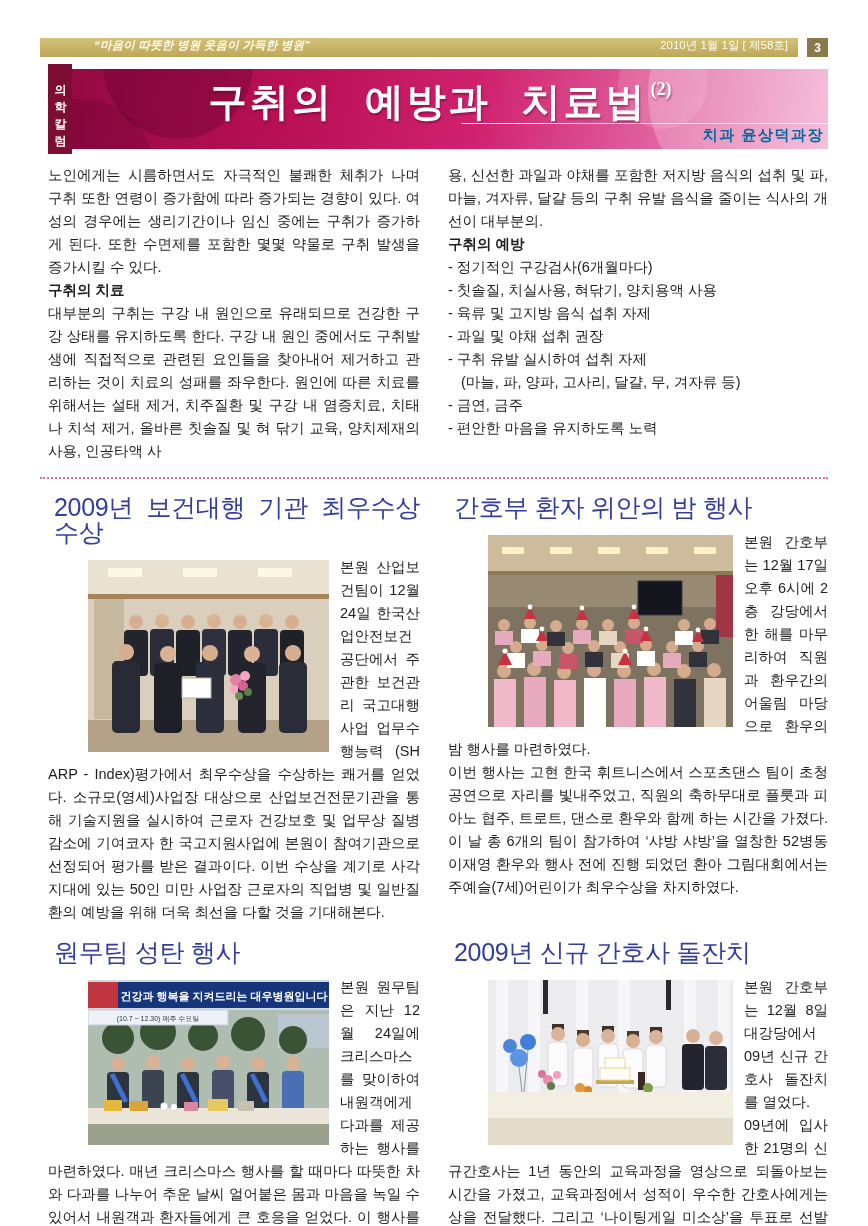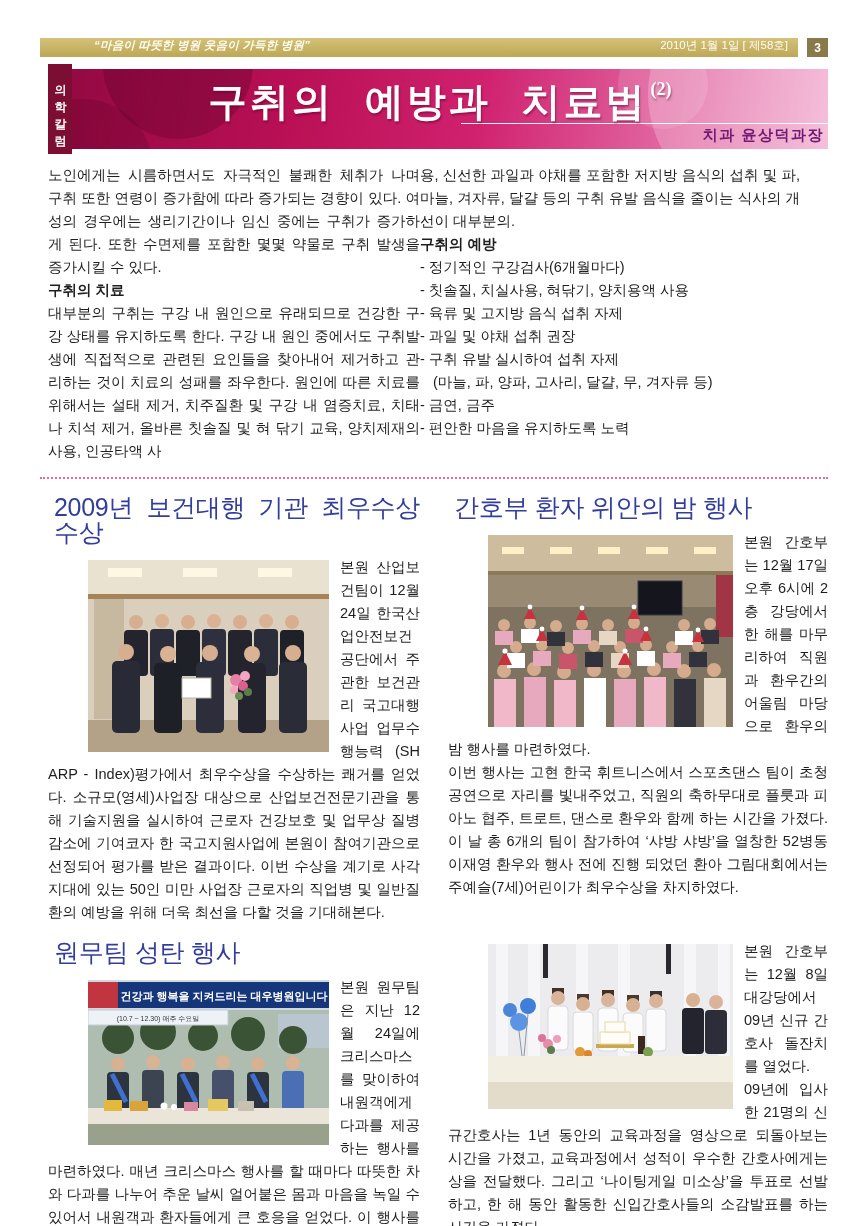--- a/index.html
+++ b/index.html
@@ -28,24 +28,24 @@
   .bc3{left:55px;top:-80px;width:150px;height:150px;background:rgba(80,0,35,.28);}
   .bc4{left:-35px;bottom:-90px;width:140px;height:140px;background:rgba(80,0,35,.22);}
   .collabel{position:absolute;left:0;top:-5px;height:90px;width:24px;background:#7c0d33;color:#fff;
             display:flex;align-items:center;justify-content:center;font-size:12px;font-weight:700;
             writing-mode:vertical-rl;text-orientation:upright;letter-spacing:5px;}
   .banner-title{position:absolute;left:160px;top:6px;color:#fff;font-size:39px;font-weight:800;
                 font-family:"Liberation Serif","DejaVu Serif",serif;word-spacing:18px;letter-spacing:3px;
                 text-shadow:1px 2px 2px rgba(90,0,40,.45);white-space:nowrap;}
   .sup{font-size:18px;vertical-align:20px;letter-spacing:0;word-spacing:0;margin-left:3px;}
   .banner-rule{position:absolute;right:0;bottom:25px;width:47%;border-top:1px solid rgba(255,255,255,.95);}
-  .banner-author{position:absolute;right:4px;bottom:4px;color:#701a75;font-size:15px;font-weight:700;letter-spacing:1.5px;}
+  .banner-author{position:absolute;right:4px;bottom:4px;color:#0369a1;font-size:15px;font-weight:700;letter-spacing:1.5px;}
 
   
-  .lead{display:grid;grid-template-columns:372px 380px;margin-top:15px;
+  .lead{display:grid;grid-template-columns:372px 380px;column-gap:28px;margin-top:15px;
         font-size:14.5px;line-height:23px;text-align:justify;word-break:break-all;}
   .lead p{margin:0;}
   .subhead{font-weight:700;line-height:23px;}
   .plist div{line-height:23px;}
   .indent{padding-left:13px;}
 
   .dotline{margin-top:14px;border-top:2px dotted #df6f92;}
 
   
   .news{margin-left:8px;width:780px;display:grid;grid-template-columns:372px 380px;
@@ -307,20 +307,21 @@
               <rect x="120" y="119" width="20" height="12" fill="#e6c860"></rect>
                 <rect x="150" y="121" width="16" height="10" fill="#c8c0b0"></rect>
             </g>
             <rect y="144" width="241" height="21" fill="#99a08b"></rect>
           </svg>
         </div>
         <p>본원 원무팀은 지난 12월 24일에 크리스마스를 맞이하여 내원객에게 다과를 제공하는 행사를 마련하였다. 매년 크리스마스 행사를 할 때마다 따뜻한 차와 다과를 나누어 추운 날씨 얼어붙은 몸과 마음을 녹일 수 있어서 내원객과 환자들에게 큰 호응을 얻었다. 이 행사를 통해 모두가 따뜻한 마음을 나누고, 함께하는 기쁨을 누리길 기대해본다.</p>
       </div>
 
       <div class="article">
+        <h2 class="headline">2009년 신규 간호사 돌잔치</h2>
         <div class="photo">
           <svg width="245" height="165" viewBox="0 0 245 165">
             <rect width="245" height="165" fill="#ececee"></rect>
             <g fill="#f6f6f8">
               <rect x="8" width="12" height="120"></rect>
                 <rect x="40" width="12" height="120"></rect>
                 <rect x="88" width="12" height="120"></rect>
               <rect x="130" width="12" height="120"></rect>
                 <rect x="196" width="12" height="120"></rect>
                 <rect x="230" width="12" height="120"></rect>

